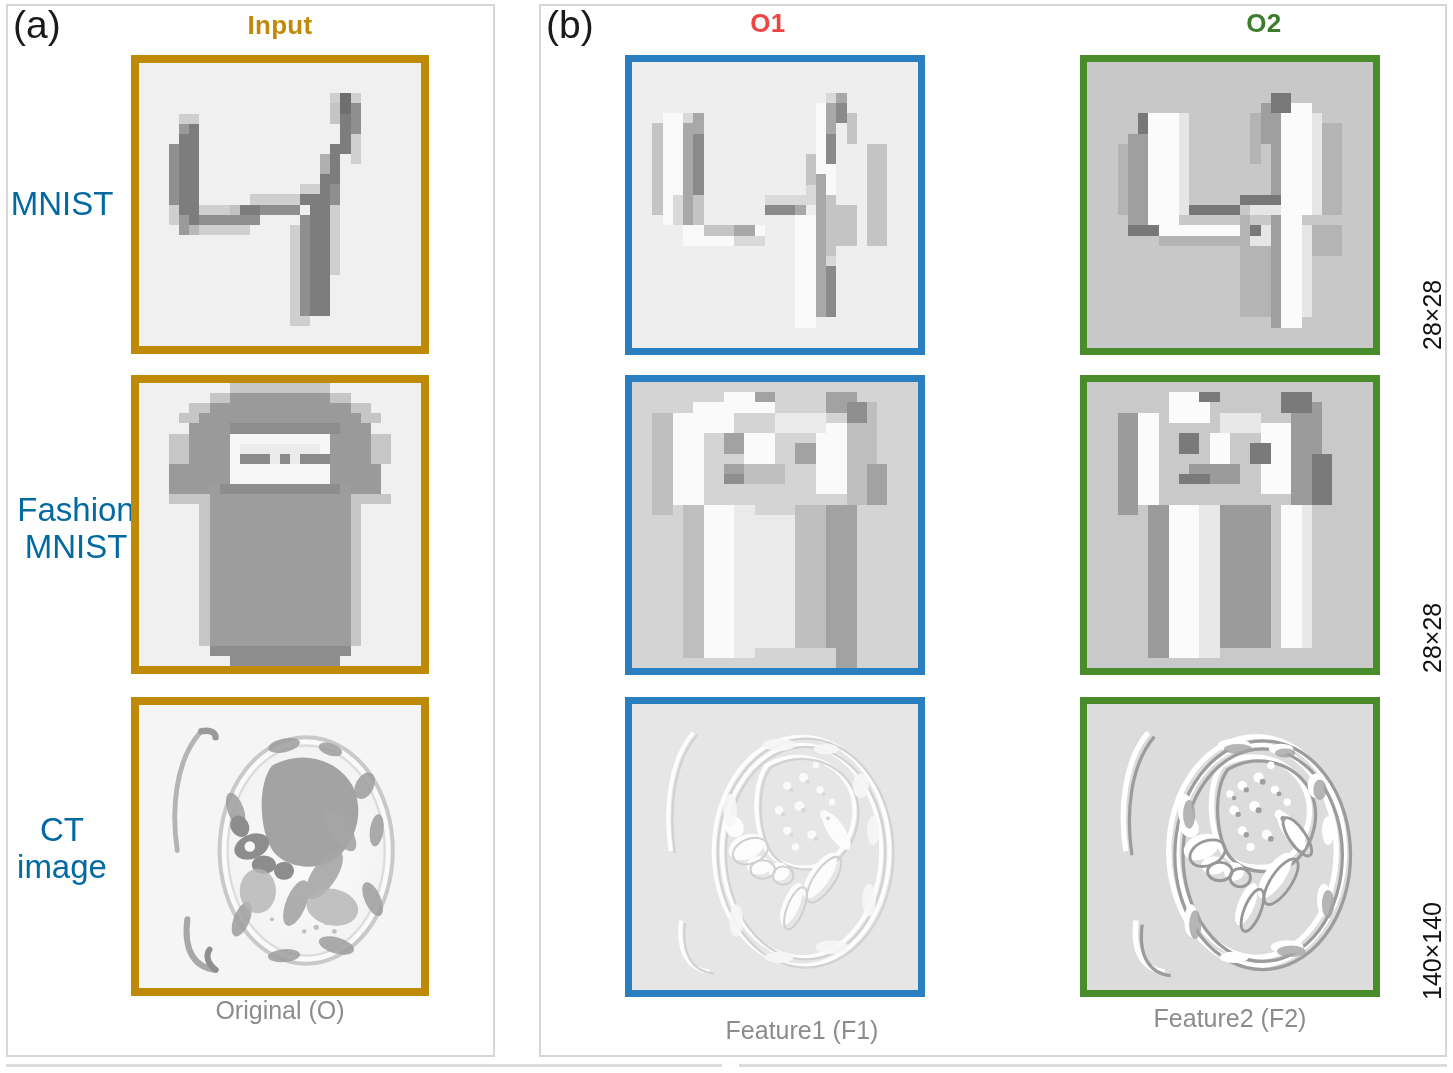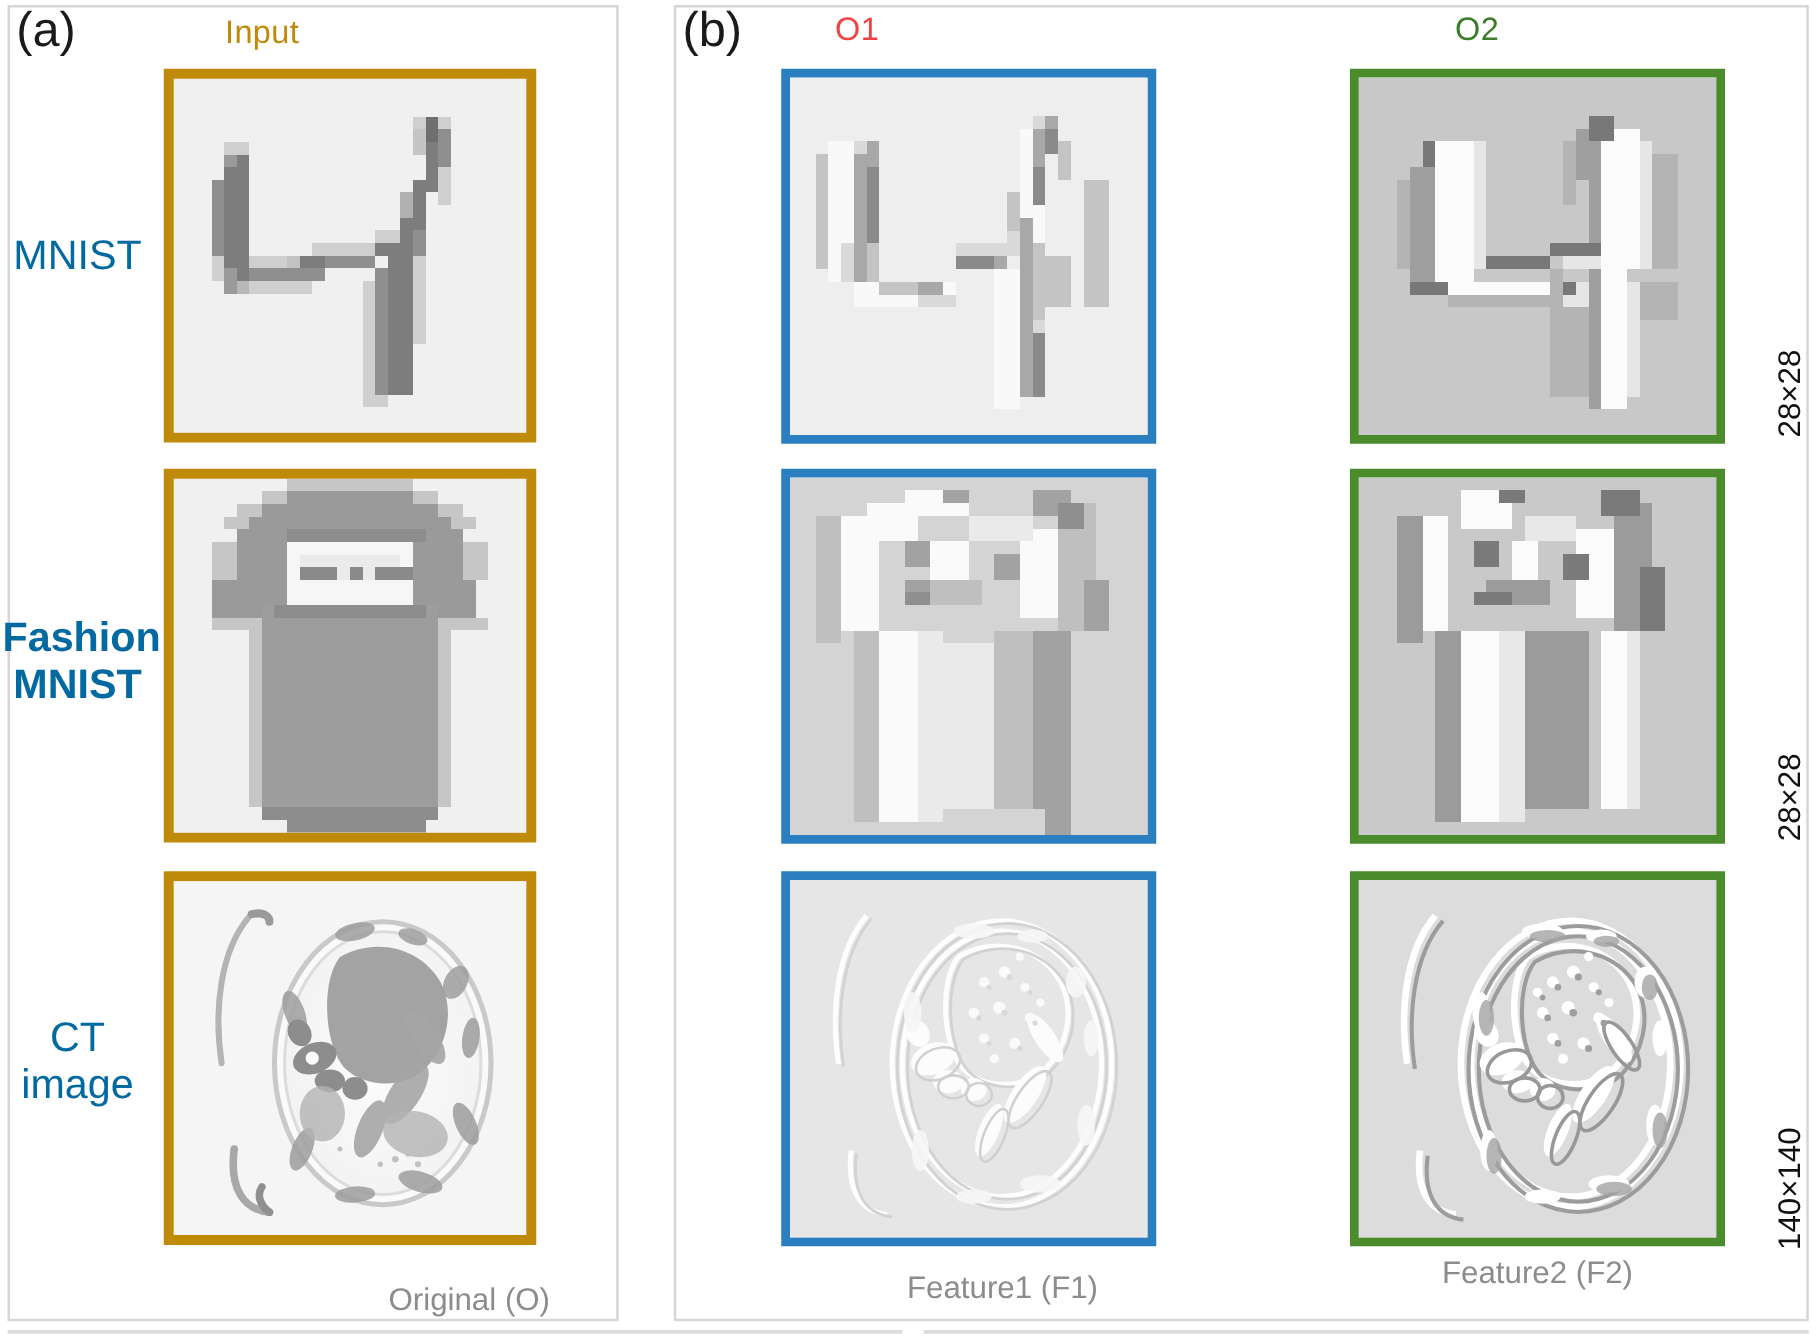--- a/index.html
+++ b/index.html
@@ -20,34 +20,34 @@
   
   .panel-letter{
     position:absolute;font-size:39px;color:#1a1a1a;line-height:1;
     font-family:"Liberation Sans","DejaVu Sans",sans-serif;
   }
   #letter-a{left:13px;top:5px;}
   #letter-b{left:546px;top:5px;}
 
   
   .col-head{
-    position:absolute;font-size:26px;font-weight:normal;text-align:left;
+    position:absolute;font-size:26px;font-weight:bold;text-align:center;
     line-height:1;letter-spacing:.3px;
   }
   #head-input{left:180px;top:12px;width:200px;color:#c08a09;}
   #head-o1{left:668px; top:10px;width:200px;color:#ef4444;}
   #head-o2{left:1164px;top:10px;width:200px;color:#3d7c2b;}
 
   
   .row-label{
     position:absolute;font-size:33px;color:#0369a1;line-height:1.12;
     text-align:center;width:120px;
   }
   #rl-mnist{left:2px;top:186px;}
-  #rl-fashion{left:2px;top:492px;font-weight:bold;}
+  #rl-fashion{left:16px;top:492px;}
   #rl-ct{left:2px;top:812px;}
 
   
   .frame{position:absolute;box-sizing:border-box;}
   .frame.gold {border:8px solid #c08a09;}
   .frame.blue {border:7px solid #2a7fc1;}
   .frame.green{border:7px solid #4a8b2c;}
   .frame svg{display:block;width:100%;height:100%;}
 
   
@@ -59,21 +59,21 @@
   .r2{top:375px;}
   .r3{top:697px;}
   .sz-a{width:298px;height:299px;}
   .sz-b{width:300px;height:300px;}
 
   
   .caption{
     position:absolute;font-size:25px;color:#8c8c8c;text-align:center;
     width:320px;line-height:1;
   }
-  #cap-o{left:120px;  top:1028px;text-align:right;}
+  #cap-o{left:120px;  top:998px;}
   #cap-f1{left:642px; top:1018px;}
   #cap-f2{left:1070px;top:1006px;}
 
   
   .size-label{
     position:absolute;font-size:25px;color:#111;
     transform:rotate(-90deg);transform-origin:left top;white-space:nowrap;
     line-height:1;
   }
   #size-1{left:1420px;top:350px;}

